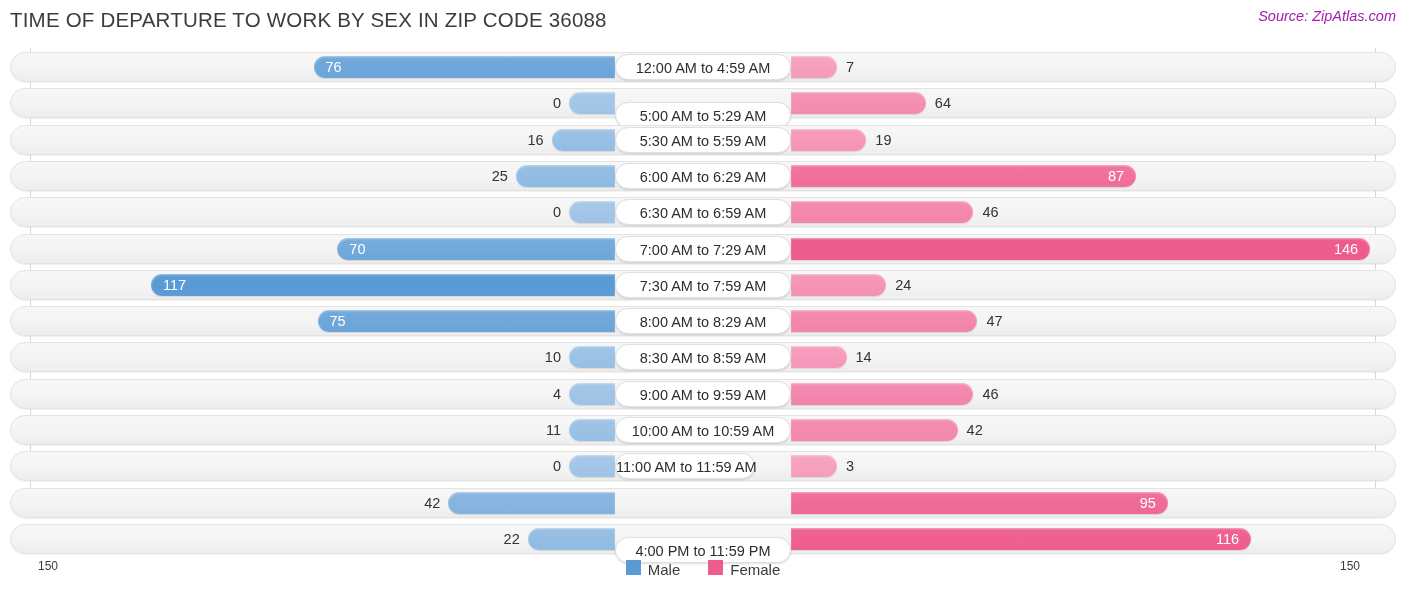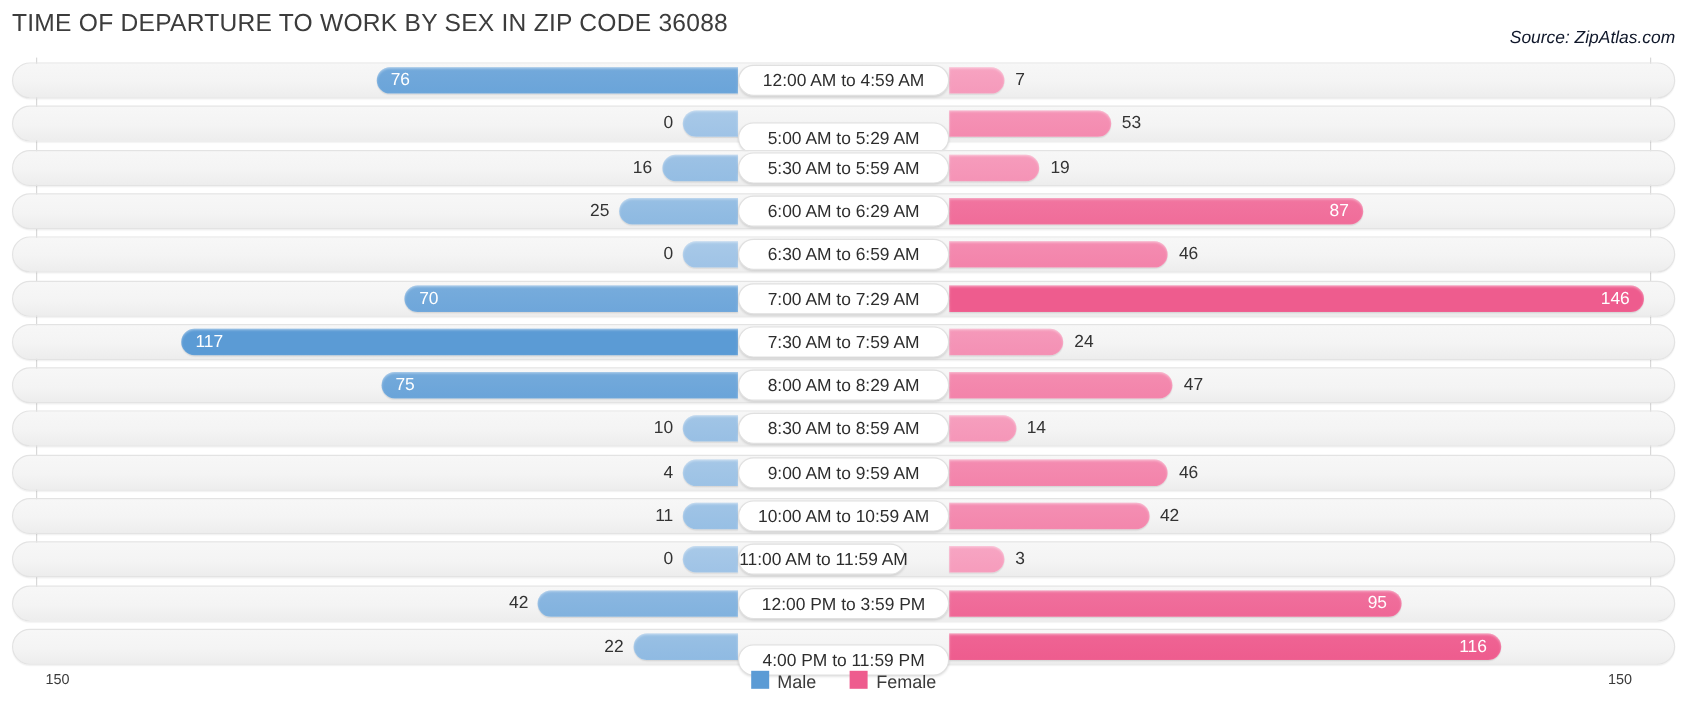--- a/index.html
+++ b/index.html
@@ -25,24 +25,24 @@
   #chart-title {
     position: absolute;
     left: 10px; top: 8px;
     font-size: 20.5px;
     letter-spacing: .2px;
     color: #3c3c3c;
     white-space: nowrap;
   }
   #source-label {
     position: absolute;
-    right: 10px; top: 24px;
+    right: 10px; top: 8px;
     font-size: 14.5px;
     font-style: italic;
-    color: #0f172a;
+    color: #a21caf;
     white-space: nowrap;
   }
 
   
   #plot {
     position: absolute;
     left: 0; top: 48px;
     width: 1406px;
     height: 506px;
   }
@@ -176,21 +176,21 @@
       <div class="val val-in" style="left: 315.533px;">76</div>
       <div class="bar bar-female" style="left: 781px; width: 46px; background: linear-gradient(rgb(247, 163, 193) 0%, rgb(245, 154, 187) 100%);"></div>
       <div class="val" style="left: 836px;">7</div>
       <div class="center-label" style="left: 605px; width: 176px;">12:00 AM to 4:59 AM</div>
     </div>
     <div class="row" style="top: 40.3px;">
       <div class="track"></div>
       <div class="bar bar-male" style="left: 559px; width: 46px; background: linear-gradient(rgb(168, 201, 232) 0%, rgb(159, 195, 230) 100%);"></div>
       <div class="val" style="left: 515px; width: 36px; text-align: right;">0</div>
       <div class="bar bar-female" style="left: 781px; width: 134.867px; background: linear-gradient(rgb(245, 147, 182) 0%, rgb(244, 138, 175) 100%);"></div>
-      <div class="val" style="left: 924.867px;">53</div>
+      <div class="val" style="left: 924.867px;">64</div>
       <div class="center-label" style="left: 605px; width: 176px; margin-top: 12px;">5:00 AM to 5:29 AM</div>
     </div>
     <div class="row" style="top: 76.6px;">
       <div class="track"></div>
       <div class="bar bar-male" style="left: 541.533px; width: 63.4667px; background: linear-gradient(rgb(157, 194, 229) 0%, rgb(148, 189, 227) 100%);"></div>
       <div class="val" style="left: 497.533px; width: 36px; text-align: right;">16</div>
       <div class="bar bar-female" style="left: 781px; width: 75.3667px; background: linear-gradient(rgb(246, 156, 188) 0%, rgb(245, 147, 182) 100%);"></div>
       <div class="val" style="left: 865.367px;">19</div>
       <div class="center-label" style="left: 605px; width: 176px;">5:30 AM to 5:59 AM</div>
     </div>
@@ -265,21 +265,20 @@
       <div class="bar bar-female" style="left: 781px; width: 46px; background: linear-gradient(rgb(247, 165, 195) 0%, rgb(246, 156, 188) 100%);"></div>
       <div class="val" style="left: 836px;">3</div>
       <div class="center-label" style="left: 605px; width: 140px;">11:00 AM to 11:59 AM</div>
     </div>
     <div class="row" style="top: 439.6px;">
       <div class="track"></div>
       <div class="bar bar-male" style="left: 438.4px; width: 166.6px; background: linear-gradient(rgb(139, 183, 225) 0%, rgb(129, 178, 222) 100%);"></div>
       <div class="val" style="left: 394.4px; width: 36px; text-align: right;">42</div>
       <div class="bar bar-female" style="left: 781px; width: 376.833px; background: linear-gradient(rgb(240, 112, 157) 0%, rgb(239, 103, 150) 100%);"></div>
       <div class="val val-in" style="left: 1111.83px; width: 34px; text-align: right;">95</div>
-      <div class="center-label" style="left: 605px; width: 176px;">12:00 PM to 3:59 PM</div>
     </div>
     <div class="row" style="top: 475.9px;">
       <div class="track"></div>
       <div class="bar bar-male" style="left: 517.733px; width: 87.2667px; background: linear-gradient(rgb(153, 192, 228) 0%, rgb(143, 186, 226) 100%);"></div>
       <div class="val" style="left: 473.733px; width: 36px; text-align: right;">22</div>
       <div class="bar bar-female" style="left: 781px; width: 460.133px; background: linear-gradient(rgb(239, 100, 148) 0%, rgb(238, 92, 142) 100%);"></div>
       <div class="val val-in" style="left: 1195.13px; width: 34px; text-align: right;">116</div>
       <div class="center-label" style="left: 605px; width: 176px; margin-top: 11px;">4:00 PM to 11:59 PM</div>
     </div>
   </div>

